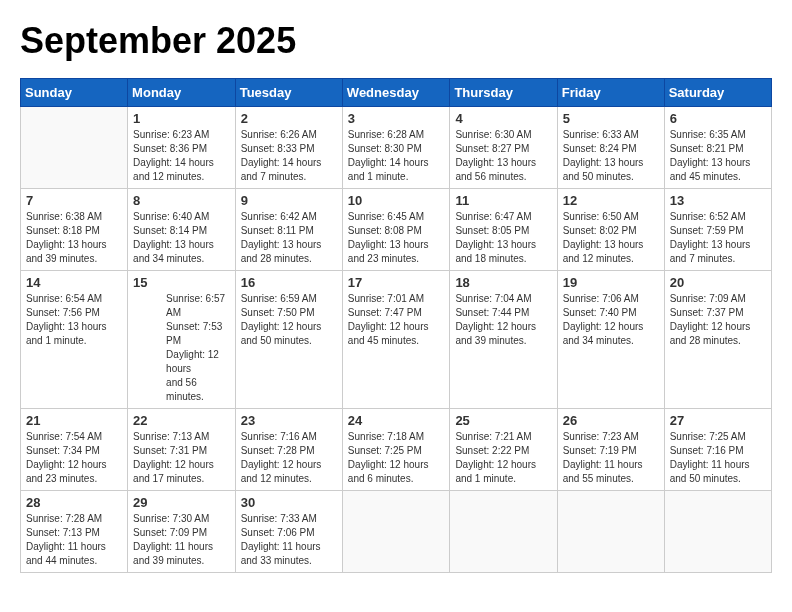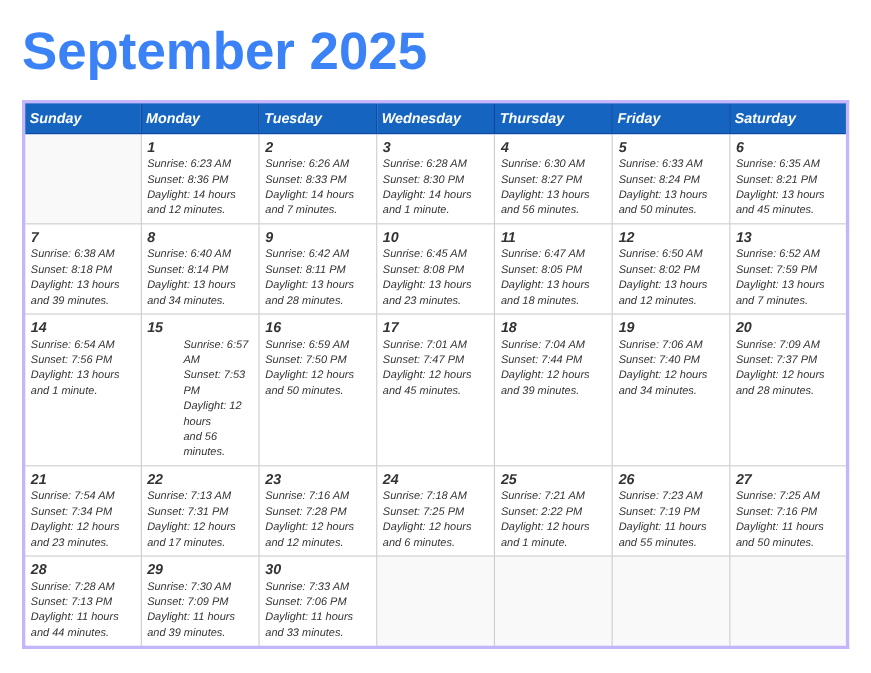--- a/index.html
+++ b/index.html
@@ -32,33 +32,32 @@
     }
     .logo-icon {
       width: 24px;
       height: 24px;
       margin-left: 2px;
     }
     .title-block {
       text-align: right;
     }
     .month-title {
-      font-size: 48px;
-      font-weight: bold;
-      color: #3b82f6;
+      font-size: 36px;
+      font-weight: bold;
+      color: #000000;
     }
     .location-title {
       font-size: 15px;
       color: #444;
     }
     .calendar {
       width: 100%;
       border-collapse: collapse;
-      border: 3px solid #c4b5fd;
-      font-style: italic;
+      border: 1px solid #c4b5fd;
     }
     .calendar th {
       background-color: #1565c0;
       color: #fff;
       font-size: 13px;
       font-weight: bold;
       padding: 6px 4px;
       text-align: left;
       border: 1px solid #0d47a1;
     }

